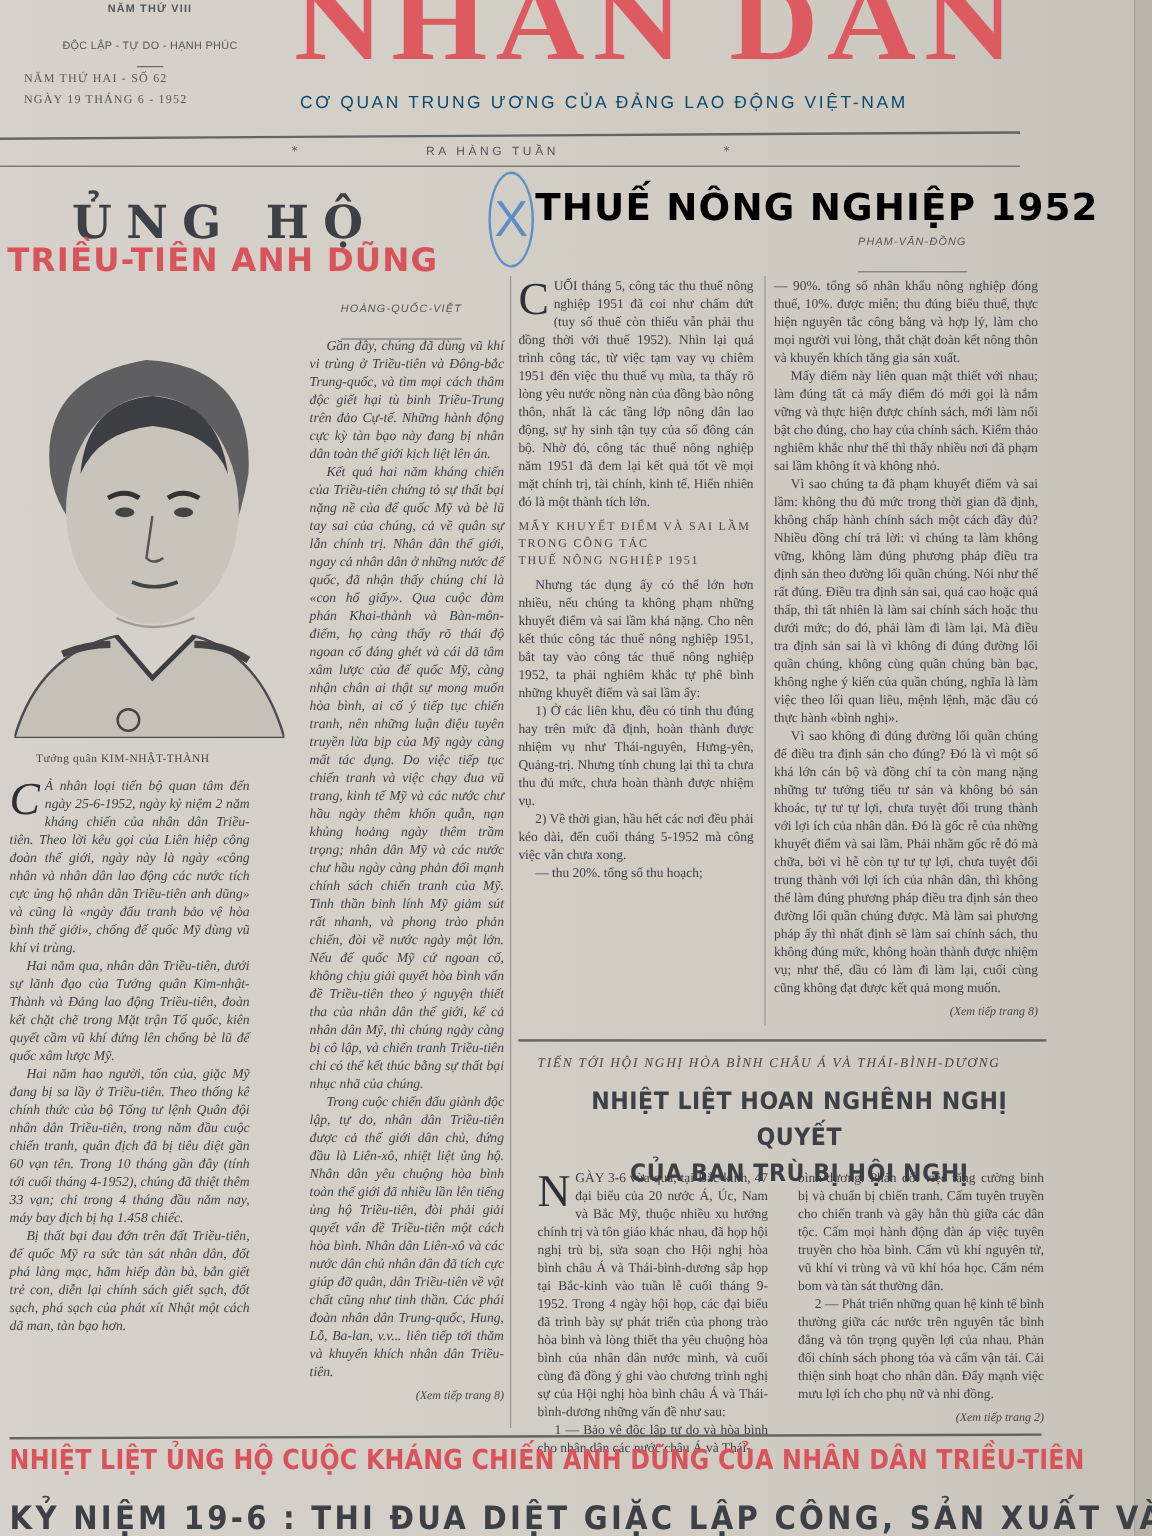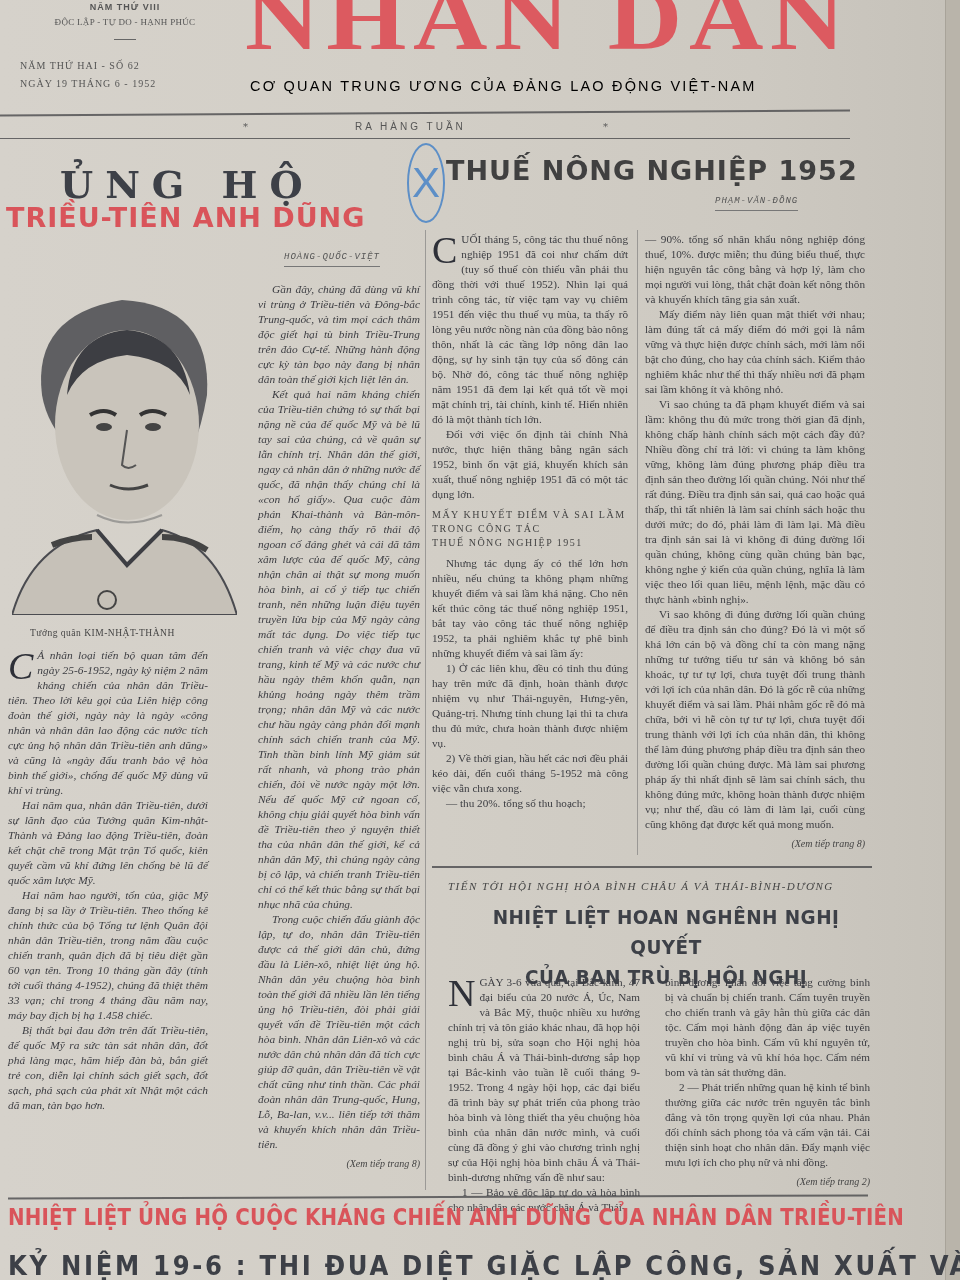--- a/index.html
+++ b/index.html
@@ -4,34 +4,34 @@
 <style>
   html,body{margin:0;padding:0;}
   body{width:960px;height:1280px;overflow:hidden;background:#cfcbc4;position:relative;
     font-family:"DejaVu Serif",serif;color:#3a3a3c;}
   .paper{position:absolute;left:0;top:0;width:945px;height:1280px;
     background:linear-gradient(90deg,#d6d2cb 0%,#d3cfc7 40%,#cdc9c1 80%,#c6c2ba 100%);}
   .edge{position:absolute;left:945px;top:0;width:15px;height:1280px;background:#b9b4aa;border-left:1px solid #a8a399;}
   .abs{position:absolute;}
   .masthead-left{left:30px;top:0;width:190px;font-family:"Liberation Sans",sans-serif;font-size:9px;color:#555;text-align:center;}
   .masthead-left .l1{font-weight:bold;letter-spacing:1px;margin-top:2px;}
-  .masthead-left .l2{margin-top:5px;letter-spacing:.3px;font-family:Liberation Serif, serif;}
+  .masthead-left .l2{margin-top:21px;letter-spacing:.3px;}
   .masthead-left .rule{width:22px;height:1px;background:#666;margin:12px auto 0;}
   .issue{left:20px;top:60px;width:200px;font-family:"Liberation Serif",serif;font-size:10px;color:#555;letter-spacing:1px;}
   .issue div{margin-bottom:7px;}
   .title{left:245px;top:-28px;font-family:"Liberation Serif",serif;font-size:92px;font-weight:bold;letter-spacing:6px;color:#dc5a60;transform:scaleX(1.12);transform-origin:left top;line-height:1;}
-  .subtitle{left:250px;top:78px;font-family:"Liberation Sans",sans-serif;font-size:14.5px;letter-spacing:2.2px;color:#000000;}
+  .subtitle{left:250px;top:78px;font-family:"Liberation Sans",sans-serif;font-size:14.5px;letter-spacing:2.2px;color:#0c4a6e;}
   .hrule{height:2px;background:#4a4a4c;opacity:.8;}
   .weekly{left:355px;top:121px;font-family:"Liberation Sans",sans-serif;font-size:10px;letter-spacing:3px;color:#555;}
   .star{font-size:10px;color:#555;}
   .h-ungho{left:60px;top:162px;font-family:"DejaVu Serif",serif;font-weight:bold;font-size:38px;letter-spacing:12px;color:#3d4047;}
   .h-trieu{left:6px;top:202px;font-family:"DejaVu Sans",sans-serif;font-weight:bold;font-size:27px;letter-spacing:1px;color:#d9545a;text-align:center;}
-  .byline{font-family:Liberation Mono, monospace;font-style:italic;font-size:9px;letter-spacing:1px;color:#555;border-bottom:1px solid #777;padding-bottom:4px;}
+  .byline{font-family:Liberation Sans, sans-serif;font-style:italic;font-size:9px;letter-spacing:1px;color:#555;border-bottom:1px solid #777;padding-bottom:20px;}
   .xmark{left:407px;top:143px;width:34px;height:76px;border:2px solid #5d8fc7;border-radius:50%;color:#5d8fc7;font-family:"Liberation Sans",sans-serif;font-size:42px;text-align:center;line-height:76px;}
-  .h-thue{left:446px;top:155px;font-family:"DejaVu Sans",sans-serif;font-weight:bold;font-size:27px;letter-spacing:1px;color:#404040;}
+  .h-thue{left:446px;top:155px;font-family:"DejaVu Sans",sans-serif;font-weight:bold;font-size:31px;letter-spacing:1px;color:#000000;}
   .portrait{left:12px;top:275px;width:225px;height:340px;}
   .caption{left:30px;top:628px;font-family:"Liberation Serif",serif;font-size:9.5px;color:#444;letter-spacing:.5px;}
   .col{position:absolute;font-size:9.6px;line-height:15px;text-align:justify;color:#3c3d42;}
   .col p{margin:0;text-indent:14px;}
   .col p.noind{text-indent:0;}
   .it{font-style:italic;font-family:"Liberation Serif",serif;font-size:11.4px;}
   .rm{font-family:"Liberation Serif",serif;font-size:11.2px;}
   .dropcap{float:left;font-size:38px;line-height:32px;margin:2px 4px 0 0;font-family:"Liberation Serif",serif;color:#2e3038;}
   .subhead{text-align:left;font-family:"Liberation Serif",serif;font-size:10px;letter-spacing:1.5px;line-height:14px;margin:6px 0;text-indent:0;color:#444;}
   .cont{text-align:right;font-style:italic;font-family:"Liberation Serif",serif;font-size:10px;color:#444;margin-top:4px;}
@@ -101,21 +101,20 @@
 </div>
 
 <div class="abs vrule" style="left:425px;top:230px;height:960px;"></div>
 
 <div class="abs xmark">X</div>
 <div class="abs h-thue">THUẾ NÔNG NGHIỆP 1952</div>
 <div class="abs byline" style="left:715px;top:196px;">PHẠM-VĂN-ĐỒNG</div>
 
 <div class="col" style="left:432px;top:232px;width:196px;">
   <p class="noind rm"><span class="dropcap">C</span><span>UỐI tháng 5, công tác thu thuế nông nghiệp 1951 đã coi như chấm dứt (tuy số thuế còn thiếu vẫn phải thu đồng thời với thuế 1952). Nhìn lại quá trình công tác, từ việc tạm vay vụ chiêm 1951 đến việc thu thuế vụ mùa, ta thấy rõ lòng yêu nước nồng nàn của đồng bào nông thôn, nhất là các tầng lớp nông dân lao động, sự hy sinh tận tụy của số đông cán bộ. Nhờ đó, công tác thuế nông nghiệp năm 1951 đã đem lại kết quả tốt về mọi mặt chính trị, tài chính, kinh tế. Hiển nhiên đó là một thành tích lớn.</span></p>
-  <p class="rm">Đối với việc ổn định tài chính Nhà nước, thực hiện thăng bằng ngân sách 1952, bình ổn vật giá, khuyến khích sản xuất, thuế nông nghiệp 1951 đã có một tác dụng lớn.</p>
   <div class="subhead">
     <div>MẤY KHUYẾT ĐIỂM VÀ SAI LẦM</div>
     <div>TRONG CÔNG TÁC</div>
     <div>THUẾ NÔNG NGHIỆP 1951</div>
   </div>
   <p class="rm">Nhưng tác dụng ấy có thể lớn hơn nhiều, nếu chúng ta không phạm những khuyết điểm và sai lầm khá nặng. Cho nên kết thúc công tác thuế nông nghiệp 1951, bắt tay vào công tác thuế nông nghiệp 1952, ta phải nghiêm khắc tự phê bình những khuyết điểm và sai lầm ấy:</p>
   <p class="rm">1) Ở các liên khu, đều có tỉnh thu đúng hay trên mức đã định, hoàn thành được nhiệm vụ như Thái-nguyên, Hưng-yên, Quảng-trị. Nhưng tính chung lại thì ta chưa thu đủ mức, chưa hoàn thành được nhiệm vụ.</p>
   <p class="rm">2) Về thời gian, hầu hết các nơi đều phải kéo dài, đến cuối tháng 5-1952 mà công việc vẫn chưa xong.</p>
   <p class="rm">— thu 20%. tổng số thu hoạch;</p>
 </div>

